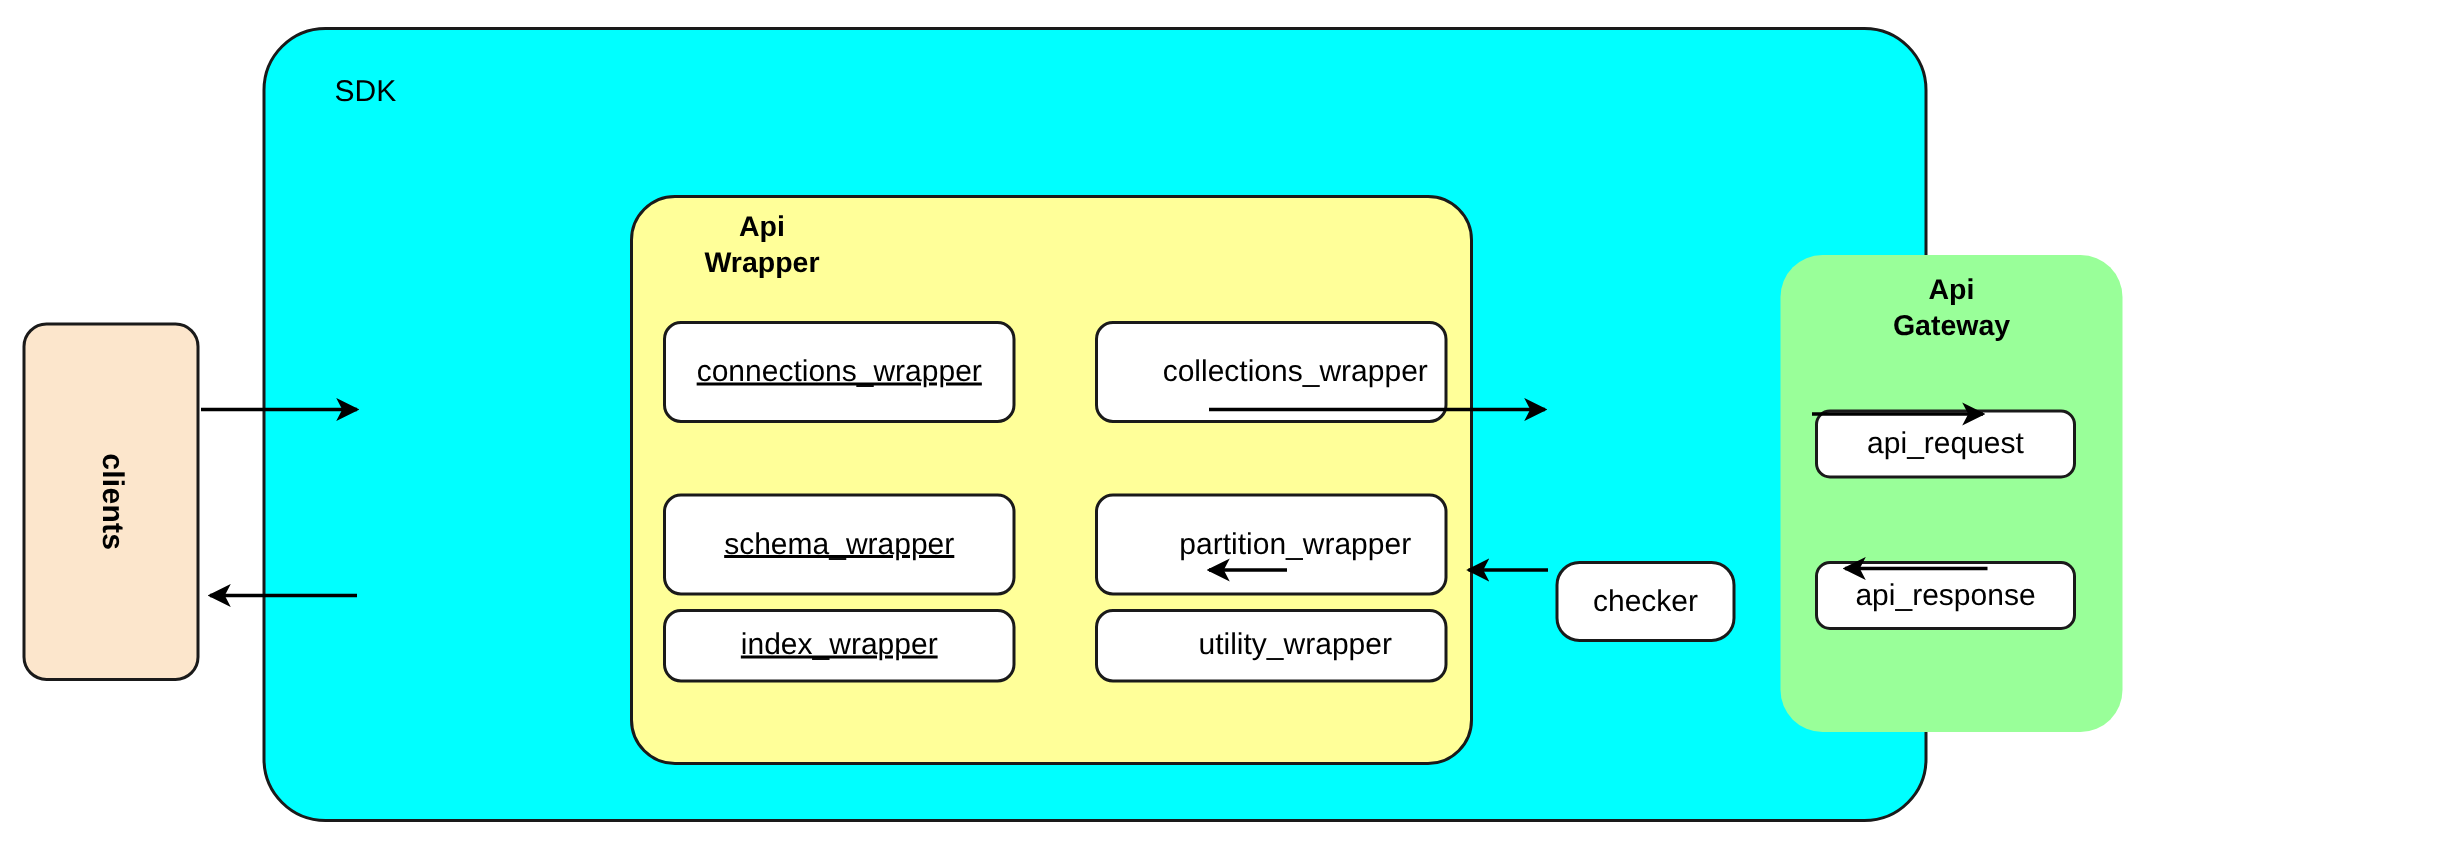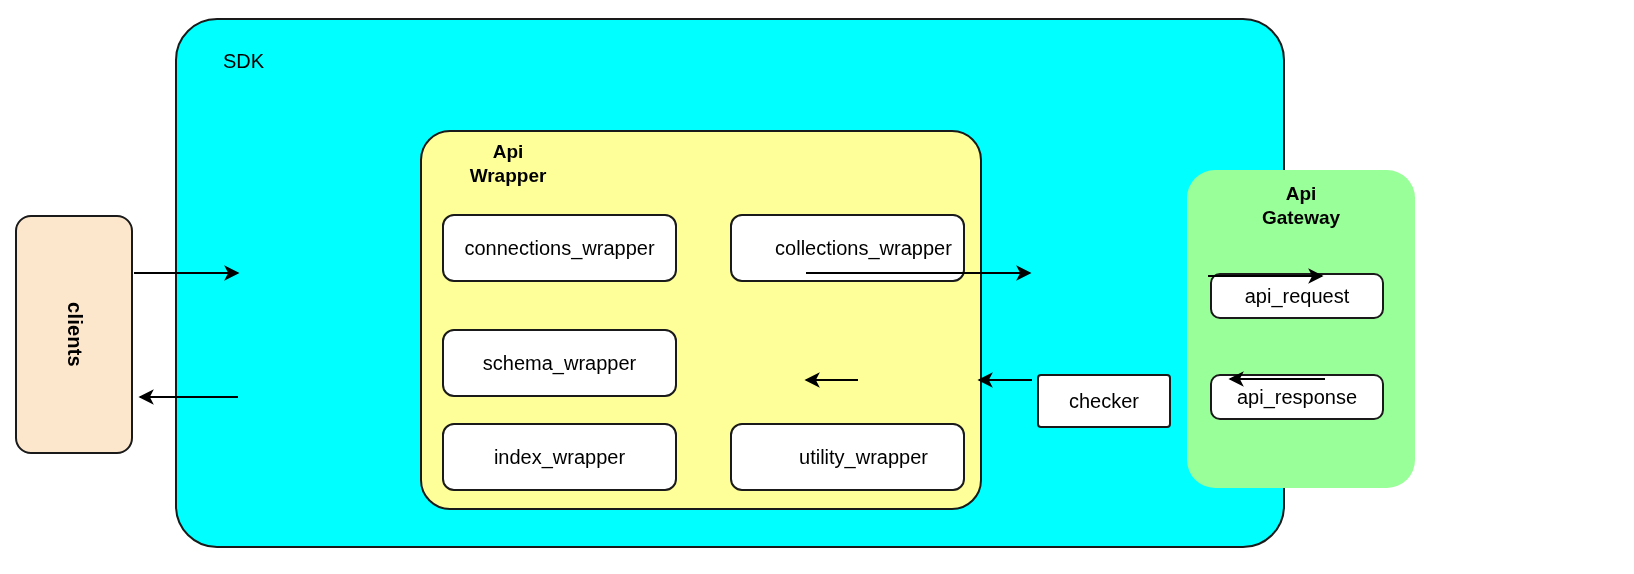--- a/index.html
+++ b/index.html
@@ -83,25 +83,25 @@
     border: 2px solid #1a1a1a;
     border-radius: 12px;
     display: flex;
     align-items: center;
     justify-content: center;
     font-size: 20px;
     color: #000;
     white-space: nowrap;
   }
   
-  .wcol-a { left: 20px;  width: 235px; }
+  .wcol-a { left: 20px;  width: 235px; text-decoration: underline; }
   .wcol-b { left: 308px; width: 235px; padding-left: 32px; }
   .wrow-1 { top: 82px;  height: 68px; }
   .wrow-2 { top: 178px; height: 68px; margin-top: 19px; }
-  .wrow-3 { top: 291px; height: 68px; }
+  .wrow-3 { top: 274px; height: 49px; }
 
   
   #api-gateway {
     left: 1010px; top: 150px; width: 228px; height: 318px;
     background: #99ff99;
     border: none;
     border-radius: 28px;
     display: block;
   }
   #api-gateway-title {
@@ -127,24 +127,24 @@
     font-size: 20px;
     color: #000;
     white-space: nowrap;
     left: 23px; width: 174px; height: 46px;
   }
   #api-request  { top: 103px; }
   #api-response { top: 204px; }
 
   
   #checker {
-    left: 860px; top: 354px; width: 134px; height: 54px;
-    background: #ffffff;
-    border: 2px solid #1a1a1a;
-    border-radius: 4px;
+    left: 860px; top: 354px; width: 120px; height: 54px;
+    background: #ffffff;
+    border: 2px solid #1a1a1a;
+    border-radius: 16px;
     font-size: 20px;
   }
 
   
   #milvus {
     left: 1325px; top: 145px; width: 293px; height: 375px;
     background: #e6e6e6;
     border: 2px solid #1a1a1a;
     border-radius: 18px;
     font-size: 20px;
@@ -178,20 +178,23 @@
       </div>
 
       <div class="wbox wcol-a wrow-1">
         <span>connections_wrapper</span>
       </div>
       <div class="wbox wcol-b wrow-1">
         <span>collections_wrapper</span>
       </div>
       <div class="wbox wcol-a wrow-2">
         <span>schema_wrapper</span>
+      </div>
+      <div class="wbox wcol-b wrow-2">
+        <span>partition_wrapper</span>
       </div>
       <div class="wbox wcol-a wrow-3">
         <span>index_wrapper</span>
       </div>
       <div class="wbox wcol-b wrow-3">
         <span>utility_wrapper</span>
       </div>
     </div>
 
     <div class="node" id="checker">

